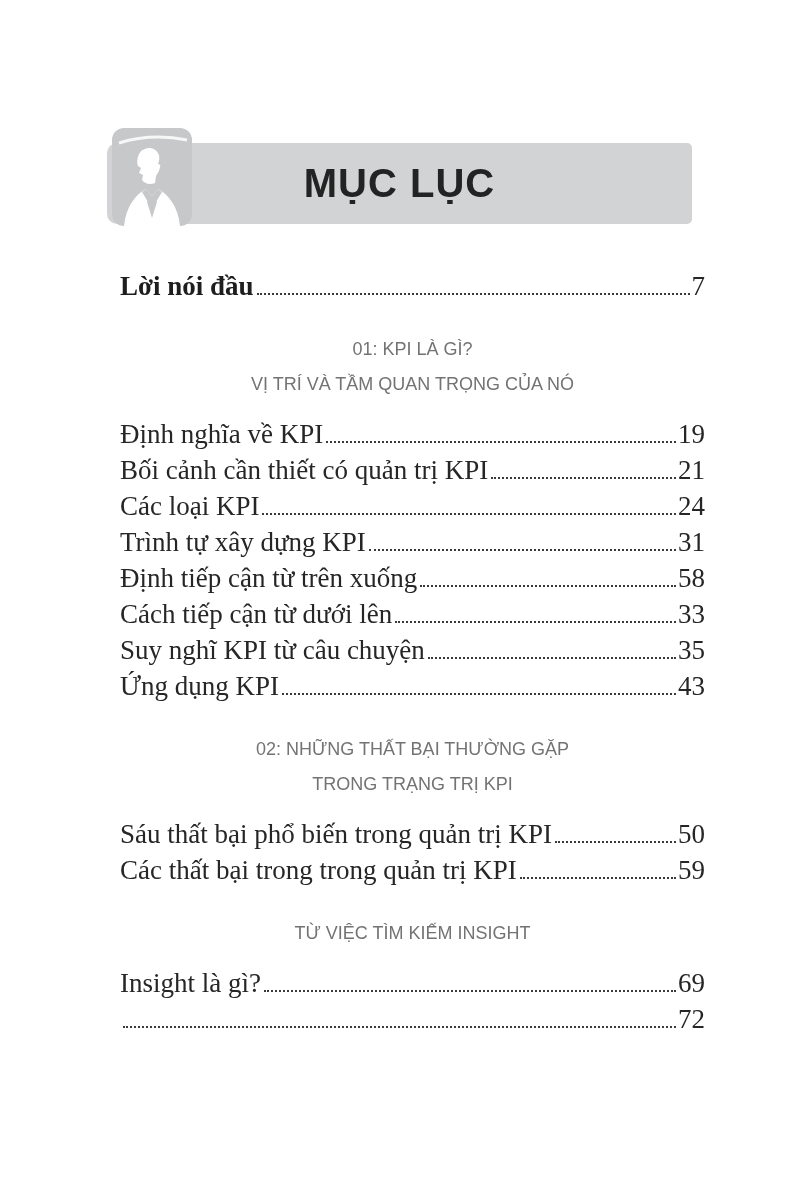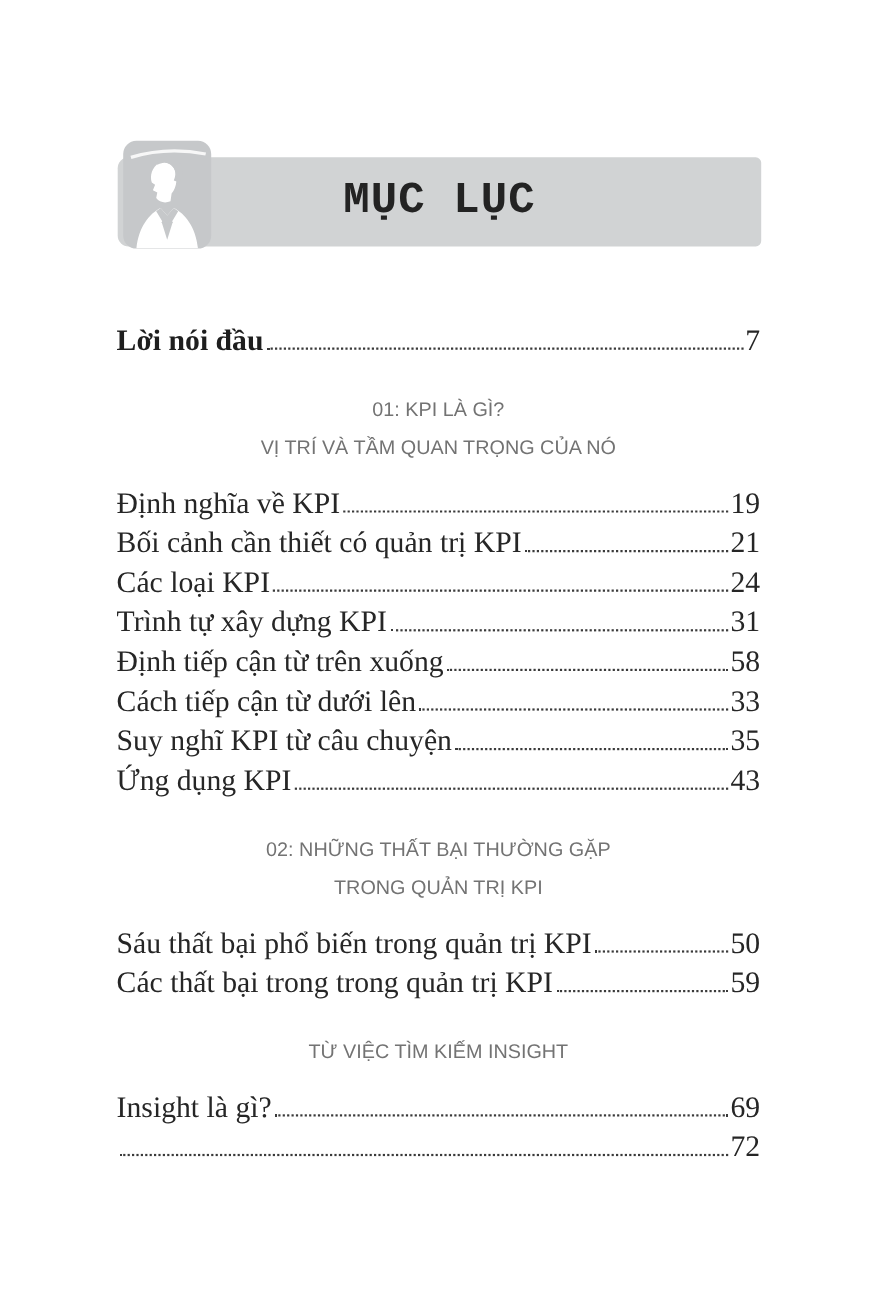--- a/index.html
+++ b/index.html
@@ -22,45 +22,45 @@
     height: 81px;
     background: #d1d3d4;
     border-radius: 10px 5px 5px 10px;
   }
   .banner-title {
     margin: 0;
     width: 100%;
     height: 89px;
     line-height: 81px;
     text-align: center;
-    font-family: Liberation Mono, monospace;
+    font-family: Liberation Sans, sans-serif;
     font-weight: 700;
     font-size: 40px;
     letter-spacing: 1px;
     color: #232323;
   }
   .icon-box {
     position: absolute;
     left: 5px;
     top: -15px;
     width: 80px;
     height: 98px;
     background: #c6c8ca;
     border-radius: 12px;
     overflow: hidden;
   }
   .icon-box svg { display: block; width: 80px; height: 98px; }
 
   
   .toc {
     position: absolute;
-    left: 106px;
+    left: 120px;
     top: 224px;
     width: 585px;
-    padding-top: 65px;
+    padding-top: 42px;
   }
   .row {
     display: flex;
     align-items: flex-end;
     height: 36px;
     font-size: 27px;
     color: #262626;
   }
   .row .label { white-space: nowrap; }
   .row.bold .label { font-weight: 700; color: #1e1e1e; }
@@ -147,21 +147,21 @@
     <span class="dots"></span>
     <span class="pagenum">35</span>
   </div>
       <div class="row">
     <span class="label">Ứng dụng KPI</span>
     <span class="dots"></span>
     <span class="pagenum">43</span>
   </div>
       <h2 class="section">
         <div class="section-line">02: NHỮNG THẤT BẠI THƯỜNG GẶP</div>
-        <div class="section-line">TRONG QUẢN TRỊ KPI</div>
+        <div class="section-line">TRONG TRẠNG TRỊ KPI</div>
       </h2>
       <div class="row">
     <span class="label">Sáu thất bại phổ biến trong quản trị KPI</span>
     <span class="dots"></span>
     <span class="pagenum">50</span>
   </div>
       <div class="row">
     <span class="label">Các thất bại trong trong quản trị KPI</span>
     <span class="dots"></span>
     <span class="pagenum">59</span>

